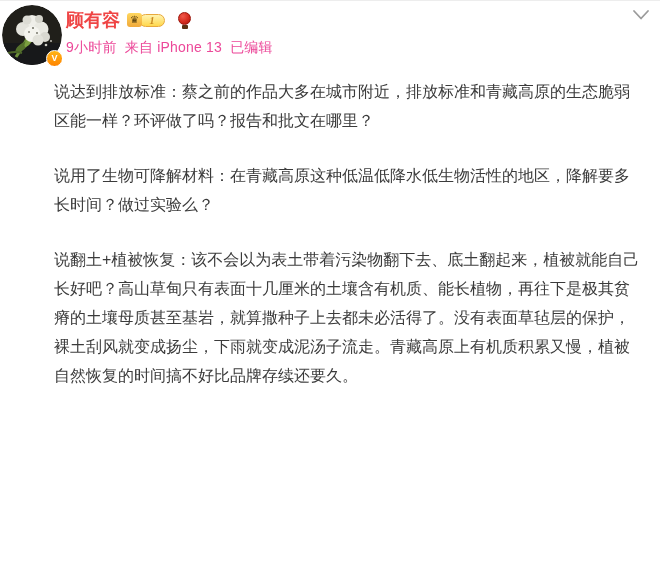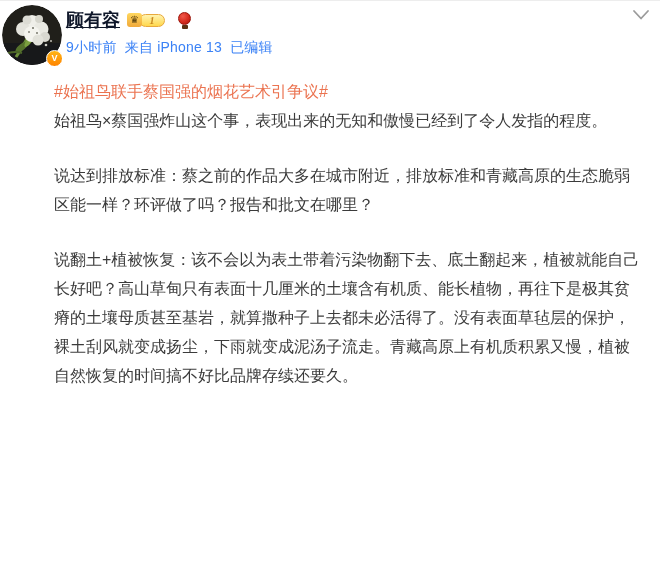--- a/index.html
+++ b/index.html
@@ -24,21 +24,21 @@
     position:absolute; right:-1px; bottom:-2px;
     width:17px; height:17px; border-radius:50%;
     background:linear-gradient(180deg,#ffb515,#ff8400);
     border:1.5px solid #ffffff;
     color:#fff; font-size:9px; font-weight:bold;
     display:flex; align-items:center; justify-content:center;
     line-height:1;
   }
   .header-main { position:absolute; left:66px; top:8px; right:40px; }
   .name-row { display:flex; align-items:center; height:22px; }
-  .username { font-size:18px; font-weight:bold; color:#0f172a; cursor:pointer;text-decoration:underline; }
+  .username { font-size:18px; font-weight:bold; color:#ef4444; cursor:pointer; }
   .crown-badge {
     margin-left:7px; width:15px; height:14px; border-radius:3px;
     background:linear-gradient(180deg,#ffd75e,#f0a93a);
     color:#5d4410; font-size:10px; line-height:14px; text-align:center;
     position:relative; z-index:2;
   }
   .level-pill {
     margin-left:-3px; width:26px; height:13px; border-radius:7px;
     background:linear-gradient(180deg,#fff3b0,#ffd84d);
     border:1px solid #e8a93c;
@@ -51,21 +51,21 @@
   }
   .medal-badge .medal-round {
     position:absolute; left:0; top:0; width:13px; height:13px; border-radius:50%;
     background:radial-gradient(circle at 35% 30%, #f0584a 0%, #d62b1e 55%, #a81408 100%);
     border:1px solid #9c150b;
   }
   .medal-badge .medal-foot {
     position:absolute; left:4px; bottom:0; width:6px; height:4px;
     background:#5a3012; border-radius:1px;
   }
-  .meta-row { margin-top:8px; font-size:14px; color:#3b82f6; letter-spacing:.2px; }
+  .meta-row { margin-top:8px; font-size:14px; color:#ec4899; letter-spacing:.2px; }
   .meta-row span { margin-right:4px; }
   .chevron {
     position:absolute; right:10px; top:8px; width:18px; height:12px; cursor:pointer;
   }
 
   
   .content {
     padding:6px 15px 0 54px;
     font-size:16px; line-height:29px; color:#3b3b3b;
     word-break:break-all;
@@ -136,21 +136,18 @@
       </div>
     </div>
 
     <svg class="chevron" viewBox="0 0 18 12">
       <polyline points="2,2 9,9.5 16,2" fill="none" stroke="#9b9b9b" stroke-width="1.8" stroke-linecap="round" stroke-linejoin="round"></polyline>
     </svg>
 
   </div>
 
   <div class="content">
-    <div class="para">
-      <a class="topic-link">#始祖鸟联手蔡国强的烟花艺术引争议#</a>
-      <span>始祖鸟×蔡国强炸山这个事，表现出来的无知和傲慢已经到了令人发指的程度。</span>
-    </div>
     <p class="para">说达到排放标准：蔡之前的作品大多在城市附近，排放标准和青藏高原的生态脆弱区能一样？环评做了吗？报告和批文在哪里？</p>
+    <p class="para">说用了生物可降解材料：在青藏高原这种低温低降水低生物活性的地区，降解要多长时间？做过实验么？</p>
     <p class="para">说翻土+植被恢复：该不会以为表土带着污染物翻下去、底土翻起来，植被就能自己长好吧？高山草甸只有表面十几厘米的土壤含有机质、能长植物，再往下是极其贫瘠的土壤母质甚至基岩，就算撒种子上去都未必活得了。没有表面草毡层的保护，裸土刮风就变成扬尘，下雨就变成泥汤子流走。青藏高原上有机质积累又慢，植被自然恢复的时间搞不好比品牌存续还要久。</p>
   </div>
 
 </div>
 
 </body></html>

